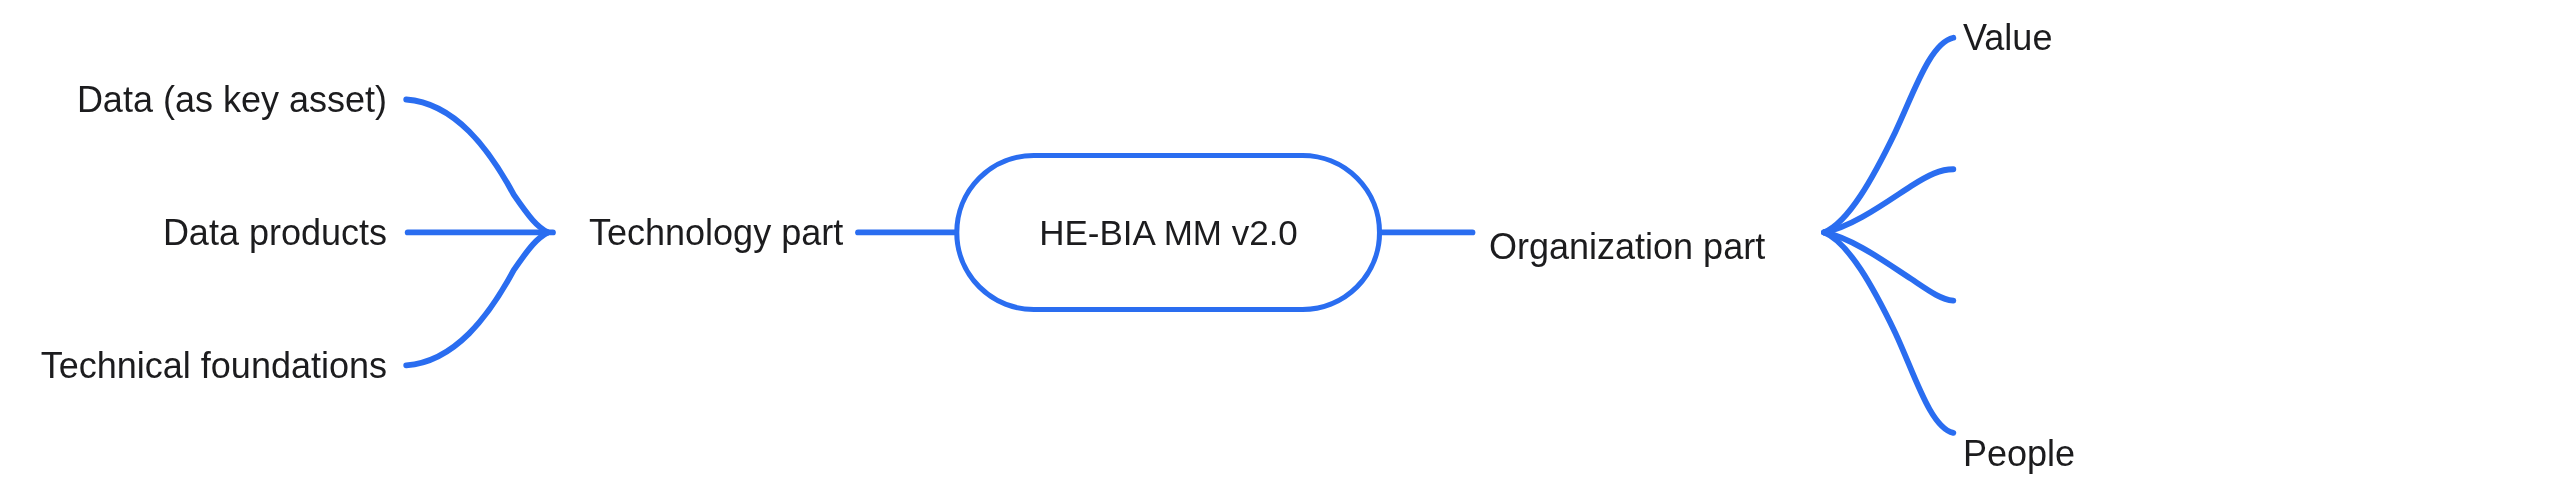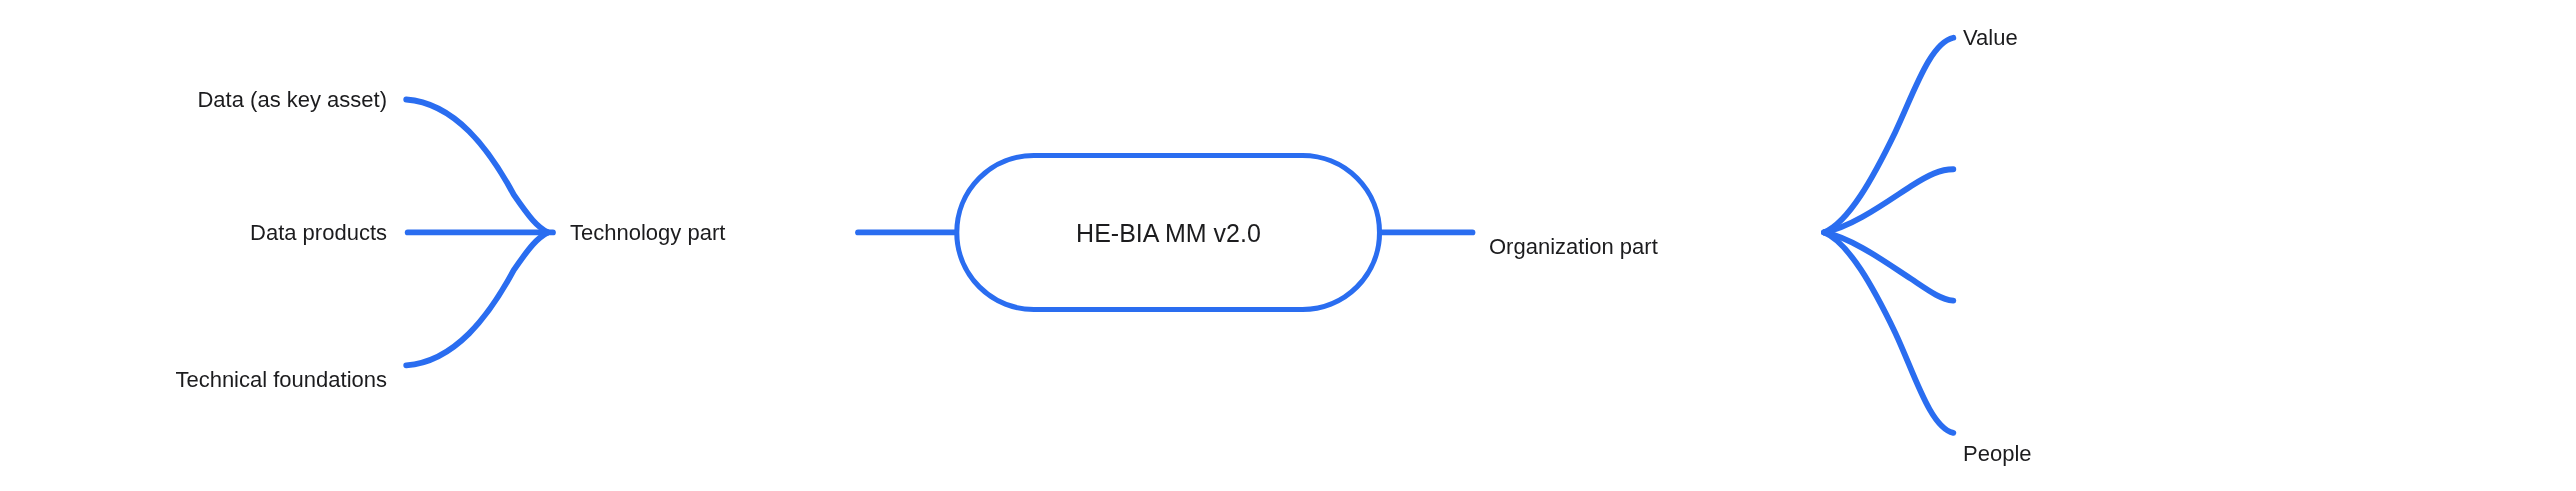--- a/index.html
+++ b/index.html
@@ -32,40 +32,40 @@
     stroke-width: 8;
     stroke-linecap: round;
   }
   .root-rect {
     fill: var(--node-fill);
     stroke: var(--node-border);
     stroke-width: 7;
   }
   .label {
     position: absolute;
-    font-size: 22px;
+    font-size: 36px;
     line-height: 41px;
     white-space: nowrap;
     color: var(--text);
   }
   .left-label {
     left: 0;
     width: 387px;
     text-align: right;
   }
   .root-node {
     position: absolute;
     left: 957px;
     top: 156px;
     width: 423px;
     height: 154px;
     display: flex;
     align-items: center;
     justify-content: center;
-    font-size: 25px;
+    font-size: 35px;
     white-space: nowrap;
   }
 </style>
 </head>
 <body>
 
 <div class="canvas">
 
   <svg class="wires" viewBox="0 0 3544 676" aria-hidden="true">
 
@@ -80,23 +80,23 @@
     <path class="wire" d="M 2510 320 C 2544 306 2578 244 2608 182 C 2634 127 2656 59 2688 52"></path>
     <path class="wire" d="M 2510 320 C 2550 312 2596 278 2630 256 C 2654 241 2670 233 2688 233"></path>
     <path class="wire" d="M 2510 320 C 2550 328 2596 362 2630 384 C 2654 400 2670 412 2688 414"></path>
     <path class="wire" d="M 2510 320 C 2544 334 2578 396 2608 458 C 2634 513 2656 589 2688 596"></path>
 
     <rect class="root-rect" x="1316" y="214" width="582" height="212" rx="106" ry="106"></rect>
   </svg>
 
   <div class="label left-label" style="top:212px">Data products</div>
   <div class="label left-label" style="top:79px">Data (as key asset)</div>
-  <div class="label left-label" style="top:359px">Technical foundations</div>
+  <div class="label left-label" style="top:345px">Technical foundations</div>
 
-  <div class="label" style="left:570px; top:212px">Technology part</div>
+  <div class="label" style="left:589px; top:212px">Technology part</div>
 
   <div class="root-node">HE-BIA MM v2.0</div>
 
   <div class="label" style="left:1489px; top:226px">Organization part</div>
 
   <div class="label" style="left:1963px; top:17.4px">Value</div>
   <div class="label" style="left:1963px; top:433px">People</div>
 
 </div>
 

